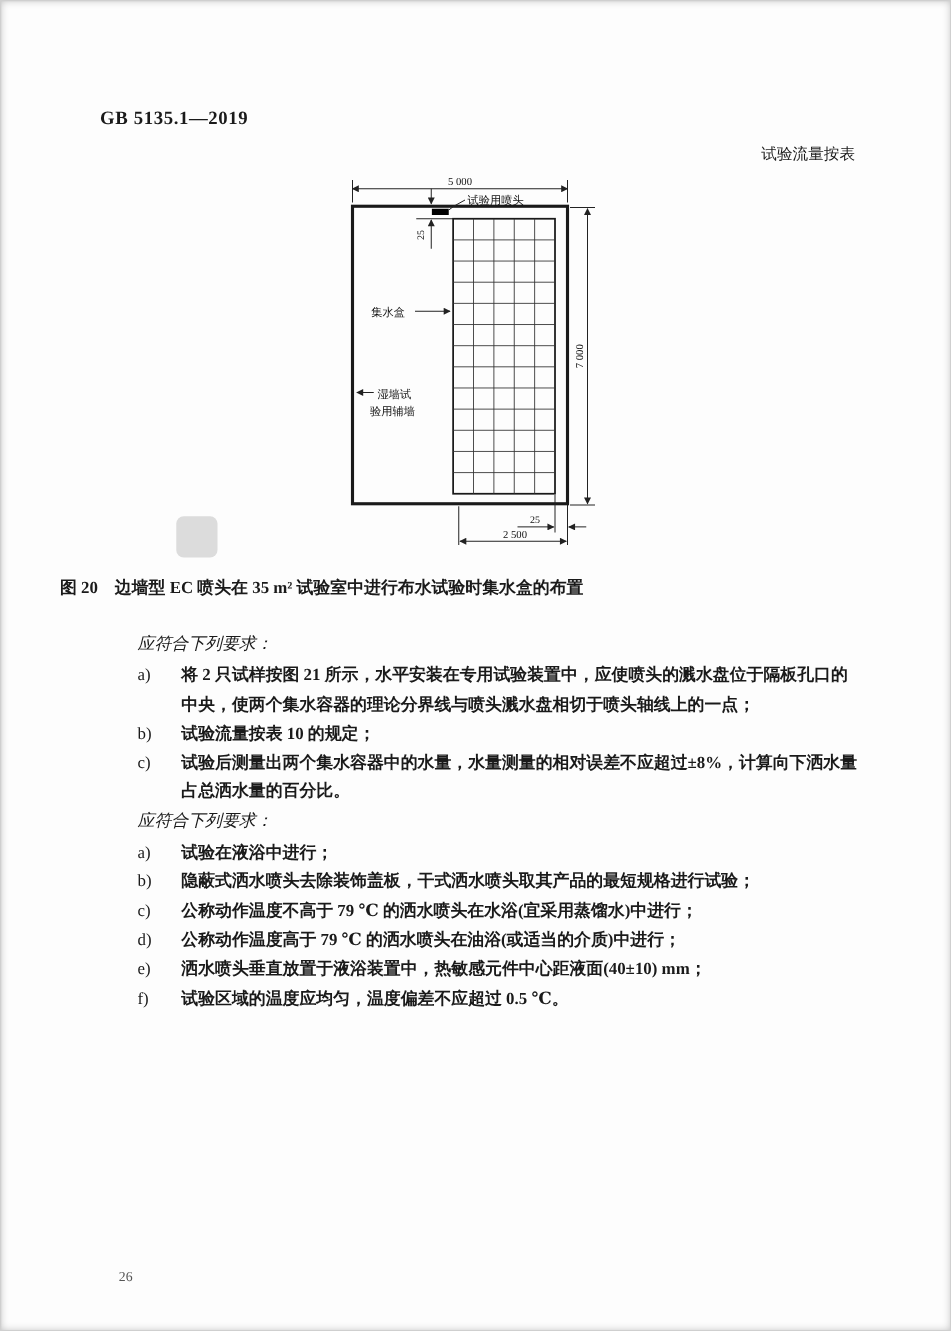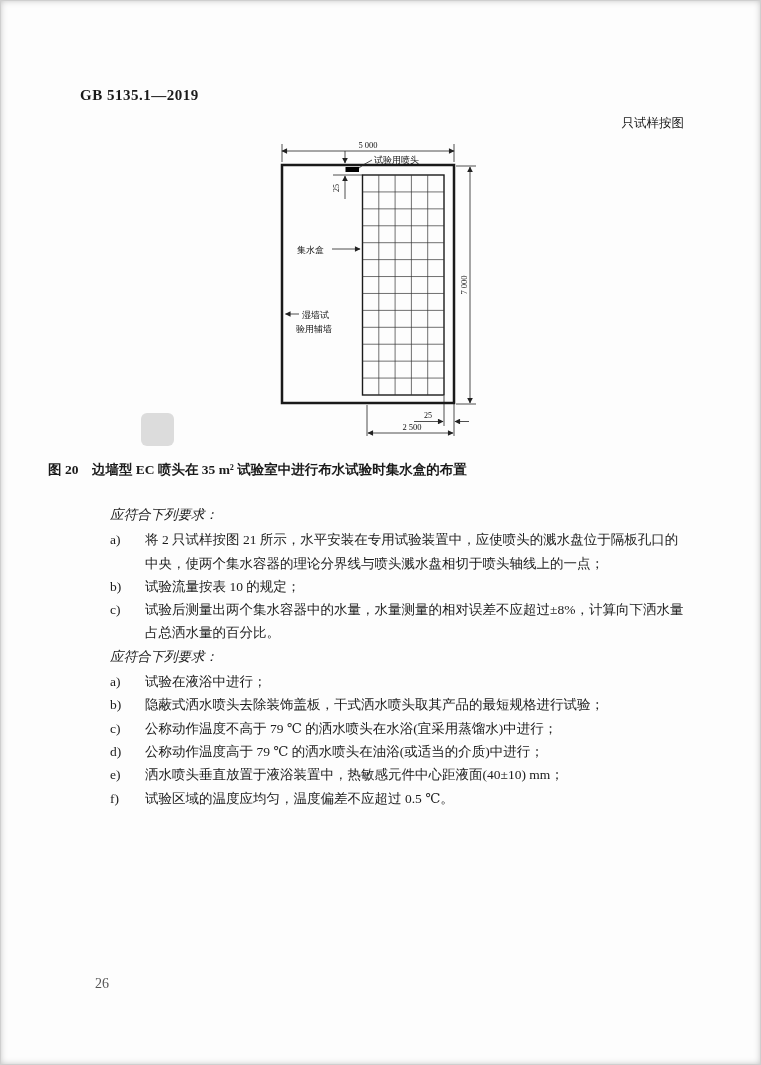--- a/index.html
+++ b/index.html
@@ -8,44 +8,44 @@
     width:761px;height:1065px;
     margin:0 auto;
     background:#fdfdfd;
     font-family:"Liberation Serif","DejaVu Serif",serif;
     color:#1a1a1a;
     box-shadow:inset 0 0 0 1px #cfcfcf, inset 0 0 7px rgba(0,0,0,.28);
     overflow:hidden;
   }
   .hdr-left{position:absolute;left:80px;top:87px;font-size:15px;font-weight:bold;letter-spacing:.5px;}
   .unit-note{position:absolute;top:115px;right:77px;font-size:12.5px;}
-  .pageno{position:absolute;left:95px;top:976px;font-size:14px;color:#555;}
+  .pageno{position:absolute;left:95px;top:1016px;font-size:11px;color:#555;}
   .artifact{position:absolute;left:141px;top:413px;width:33px;height:33px;background:#dcdcdc;border-radius:6px;}
   .diagram{position:absolute;left:262px;top:136px;width:240px;height:320px;}
   .diagram svg{display:block;width:240px;height:320px;}
   .dg-text{font-family:"Liberation Serif","DejaVu Serif",serif;fill:#111;}
   .caption{position:absolute;left:0;top:461px;width:761px;text-align:left;font-size:13.5px;font-weight:bold;padding-left:48px;}
   .content{position:absolute;left:78px;top:503px;width:608px;font-size:13.5px;line-height:23.3px;}
   .sec-head{font-weight:bold;font-size:13.5px;margin:0 0 15px 0;}
   .sec-head .sec-num{margin-right:14px;font-family:"Liberation Sans","DejaVu Sans",sans-serif;}
   .sec-head+.intro{margin-top:0;}
   .intro{margin:0 0 2px 32px;font-style:italic;}
   .items{margin-left:32px;}
   .item{display:flex;}
   .item-label{flex:0 0 35px;}
-  .item-text{flex:1;}
+  .item-text{flex:1;font-weight:bold;}
   .gap-77{margin-top:15px;}
 </style>
 </head>
 <body>
 
 <div class="page">
 
   <div class="hdr-left">GB 5135.1—2019</div>
-  <div class="unit-note">只试样按图</div>
+  <div class="unit-note">试验流量按表</div>
 
   <div class="diagram">
     <svg viewBox="0 0 240 320">
       <defs>
         <marker id="arw" viewBox="0 0 10 10" refX="9" refY="5" markerWidth="9" markerHeight="7" orient="auto-start-reverse">
           <path d="M0,0 L10,5 L0,10 z" fill="#222"></path>
         </marker>
       </defs>
 
       <line x1="20" y1="26" x2="20" y2="8" stroke="#222" stroke-width="0.8"></line>

